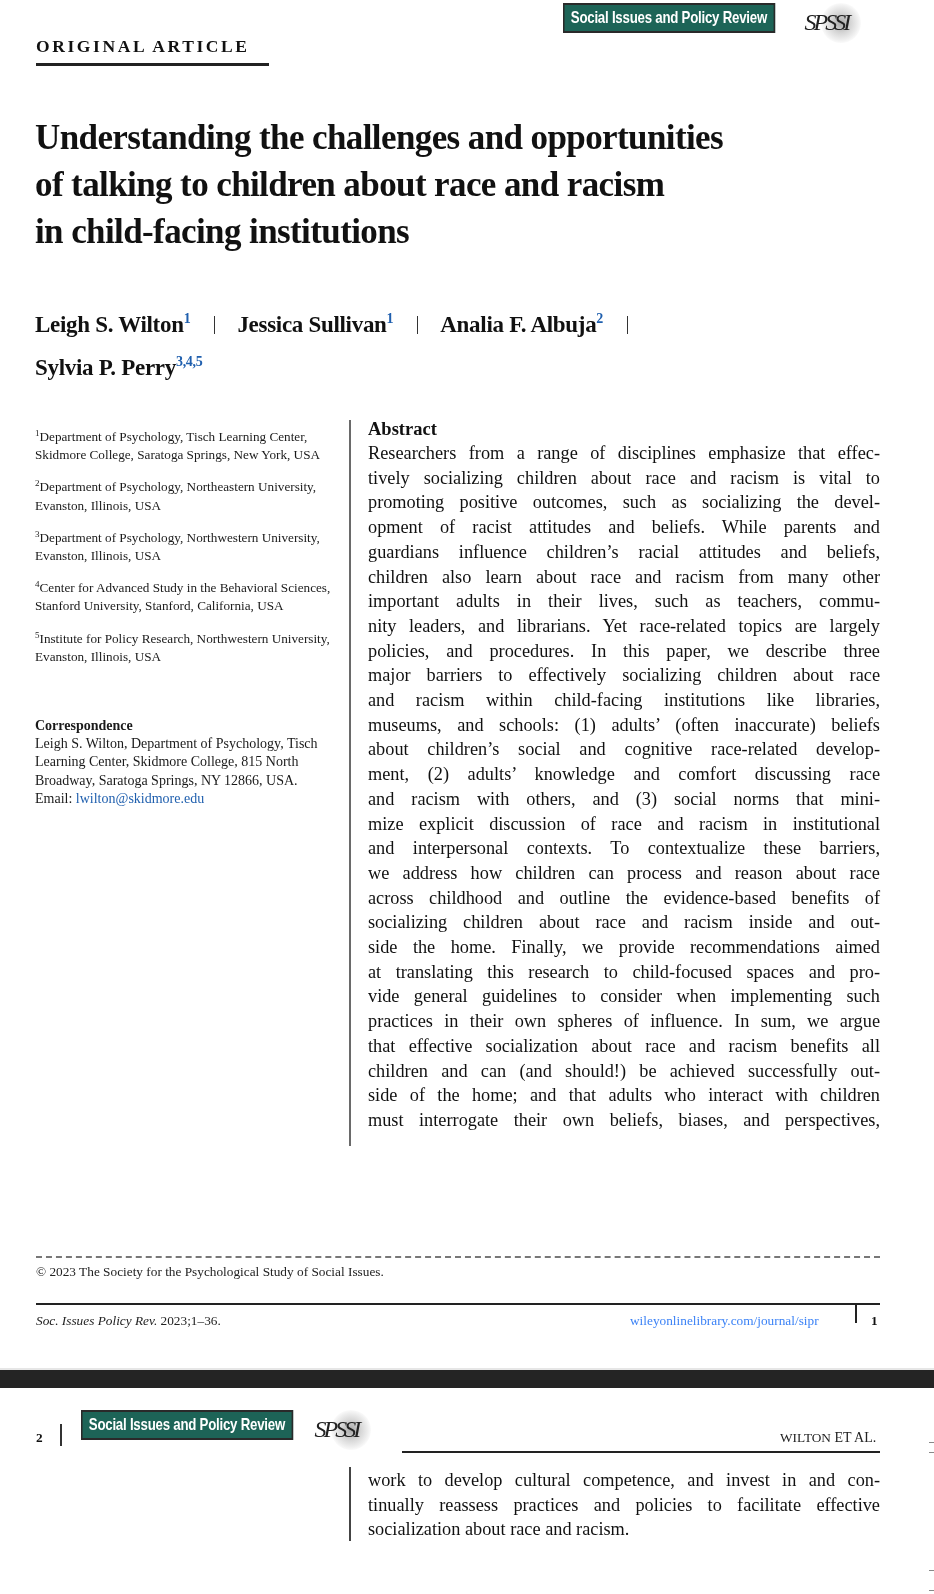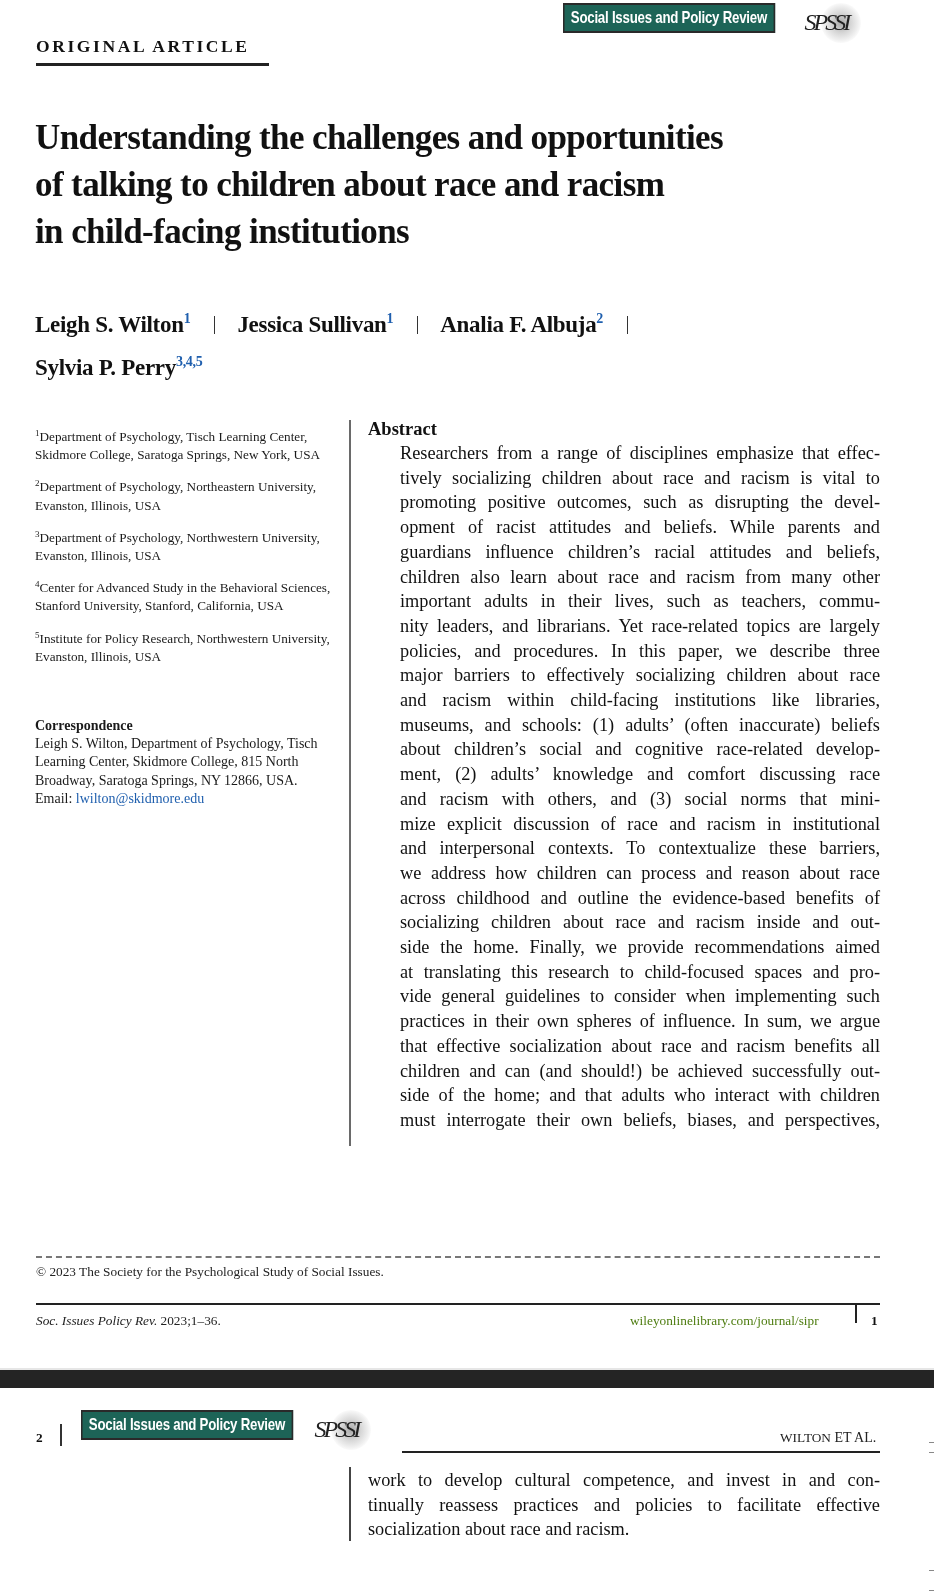--- a/index.html
+++ b/index.html
@@ -35,29 +35,29 @@
     .affils { position: absolute; left: 35px; top: 424px; width: 300px; font-size: 13.2px; line-height: 18.2px; color: #1a1a1a; }
     .affil { margin-bottom: 10px; }
     .affil sup { font-size: 9px; vertical-align: 5px; }
     .corr { position: absolute; left: 35px; top: 717px; width: 305px; font-size: 14px; line-height: 18.2px; color: #1a1a1a; }
     .corr-h { font-weight: bold; }
     .email-link { color: #1f5fae; text-decoration: none; }
 
     .abs-rule { position: absolute; left: 349px; top: 420px; width: 2px; height: 726px; background: #6a6a6a; }
     .abstract { position: absolute; left: 368px; top: 417px; width: 512px; }
     .abs-h { font-size: 18.5px; font-weight: bold; line-height: 24px; }
-    .abs-body { font-size: 18.3px; line-height: 24.7px; text-align: justify; hyphens: manual; color: #111; margin-left: 32px; }
+    .abs-body { font-size: 18.3px; line-height: 24.7px; text-align: justify; hyphens: manual; color: #111; }
     .abs-line { display: block; text-align: justify; text-align-last: justify; white-space: nowrap; }
 
     .dash-rule { position: absolute; left: 36px; top: 1256px; width: 844px; border-top: 2px dashed #777; }
     .copyright { position: absolute; left: 36px; top: 1264px; font-size: 13.3px; color: #222; }
     .foot-rule { position: absolute; left: 36px; top: 1303px; width: 844px; height: 1.5px; background: #222; }
     .foot-left { position: absolute; left: 36px; top: 1313px; font-size: 13.3px; color: #222; }
     .foot-left i { font-style: italic; }
-    .foot-right { position: absolute; left: 630px; top: 1313px; font-size: 13.3px; color: #4d7c0f; }
+    .foot-right { position: absolute; left: 630px; top: 1313px; font-size: 13.3px; color: #3b82f6; }
     .foot-vrule { position: absolute; left: 855px; top: 1303px; width: 1.5px; height: 20px; background: #222; }
     .foot-page { position: absolute; left: 871px; top: 1313px; font-size: 13.3px; font-weight: bold; }
 
     
     .p2-num { position: absolute; left: 36px; top: 30px; font-size: 13.3px; font-weight: bold; }
     .p2-vrule { position: absolute; left: 60px; top: 24px; width: 1.5px; height: 22px; background: #333; }
     .logo-p2 { left: 81px; top: 10px; }
     .logo-p2 .logo-teal { left: 157px; width: 68px; }
     .p2-head-rule { position: absolute; left: 402px; top: 51px; width: 478px; height: 1.5px; background: #222; }
     .p2-running { position: absolute; left: 780px; top: 30px; font-size: 13.3px; color: #222; }
@@ -109,21 +109,21 @@
     <div>Leigh S. Wilton, Department of Psychology, Tisch Learning Center, Skidmore College, 815 North Broadway, Saratoga Springs, NY 12866, USA.</div>
     <div><span>Email: </span><a class="email-link">lwilton@skidmore.edu</a></div>
   </div>
 
   <div class="abs-rule"></div>
   <div class="abstract">
     <div class="abs-h">Abstract</div>
     <div class="abs-body" id="abs-body">
         <span class="abs-line">Researchers from a range of disciplines emphasize that effec-</span>
         <span class="abs-line">tively socializing children about race and racism is vital to</span>
-        <span class="abs-line">promoting positive outcomes, such as disrupting the devel-</span>
+        <span class="abs-line">promoting positive outcomes, such as socializing the devel-</span>
         <span class="abs-line">opment of racist attitudes and beliefs. While parents and</span>
         <span class="abs-line">guardians influence children’s racial attitudes and beliefs,</span>
         <span class="abs-line">children also learn about race and racism from many other</span>
         <span class="abs-line">important adults in their lives, such as teachers, commu-</span>
         <span class="abs-line">nity leaders, and librarians. Yet race-related topics are largely</span>
         <span class="abs-line">policies, and procedures. In this paper, we describe three</span>
         <span class="abs-line">major barriers to effectively socializing children about race</span>
         <span class="abs-line">and racism within child-facing institutions like libraries,</span>
         <span class="abs-line">museums, and schools: (1) adults’ (often inaccurate) beliefs</span>
         <span class="abs-line">about children’s social and cognitive race-related develop-</span>

